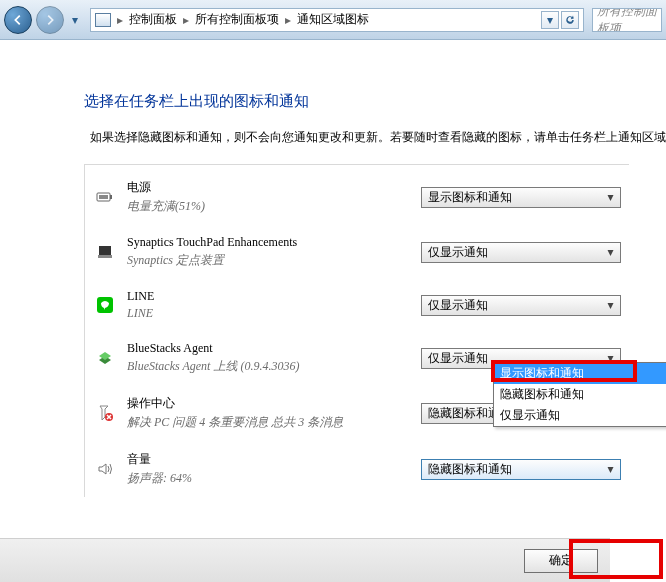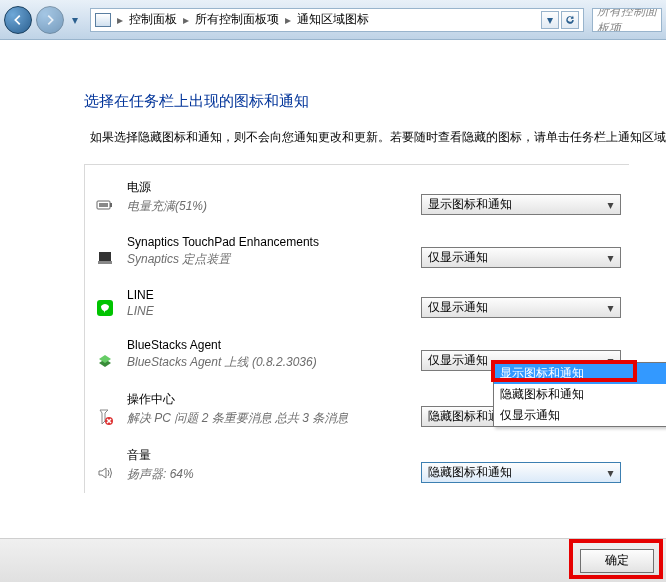--- a/index.html
+++ b/index.html
@@ -95,23 +95,24 @@
     text-align: right;
   }
   .item-list {
     border-top:1px solid #d9d9d9;
     border-left:1px solid #d9d9d9;
     width: 545px;
     padding: 4px 0 0 0;
   }
   .row {
     display:flex;
-    align-items:flex-end;
+    align-items:center;
     padding: 10px 0 10px 10px;
     gap: 12px;
+    font-family: Liberation Serif, serif;
   }
   .row-icon {
     width:20px; height:20px;
     flex:0 0 20px;
     display:flex;align-items:center;justify-content:center;
   }
   .row-body { flex:1; min-width:0; }
   .row-name { color:#000; font-size:12px; margin-bottom:2px;}
   .row-status { color:#6d6d6d; font-size:12px; font-style: italic;}
   .row-select {
@@ -160,21 +161,21 @@
     pointer-events:none;
     z-index:10;
   }
   .hl-option { left:491px; top:360px; width:146px; height:22px;}
   .hl-ok { left:569px; top:539px; width:94px; height:40px;}
   
   .links { margin-top:60px; display:flex; flex-direction:column; gap:18px;}
   .link { color:#0066cc; font-size:12px; cursor:pointer; }
   
   .bottombar {
-    position:absolute; left:0; bottom:0; width:666px; height:44px;
+    position:absolute; left:0; bottom:0; width:610px; height:44px;
     background: linear-gradient(#f0f0f0,#e0e0e0);
     border-top:1px solid #cfcfcf;
     display:flex; align-items:center; justify-content:flex-end;
     padding-right: 12px;
   }
   .ok-btn {
     width:74px; height:24px;
     border:1px solid #707070;
     background: linear-gradient(#fdfdfd,#e3e3e3);
     font-size:12px;
@@ -283,41 +284,41 @@
 
     <div class="row">
       <div class="row-icon">
         <svg width="16" height="16" viewBox="0 0 16 16">
             <path d="M2 10 L8 6 L14 10 L8 14 Z" fill="#3a8b3a"></path>
             <path d="M2 6 L8 2 L14 6 L8 10 Z" fill="#66cc66"></path>
           </svg>
       </div>
       <div class="row-body">
         <div class="row-name">BlueStacks Agent</div>
-        <div class="row-status">BlueStacks Agent 上线 (0.8.2.3036)</div>
+        <div class="row-status">BlueStacks Agent 上线 (0.9.4.3036)</div>
       </div>
       <div class="row-select">
         <div class="combobox">
           <span>仅显示通知</span>
           <span class="combo-arrow">▾</span>
         </div>
       </div>
     </div>
 
     <div class="row">
       <div class="row-icon">
         <svg width="16" height="16" viewBox="0 0 16 16">
             <path d="M3 1 H11 L8 4 V12 L5 15 V4 Z" fill="#fff" stroke="#888"></path>
             <circle cx="12" cy="12" r="4" fill="#d33"></circle>
             <path d="M10 10 L14 14 M14 10 L10 14" stroke="#fff" stroke-width="1.5"></path>
           </svg>
       </div>
       <div class="row-body">
         <div class="row-name">操作中心</div>
-        <div class="row-status">解决 PC 问题  2 条重要消息  总共 3 条消息</div>
+        <div class="row-status">解决 PC 问题  4 条重要消息  总共 3 条消息</div>
       </div>
       <div class="row-select">
         <div class="combobox">
           <span>隐藏图标和通知</span>
           <span class="combo-arrow">▾</span>
         </div>
       </div>
     </div>
 
     <div class="row">

